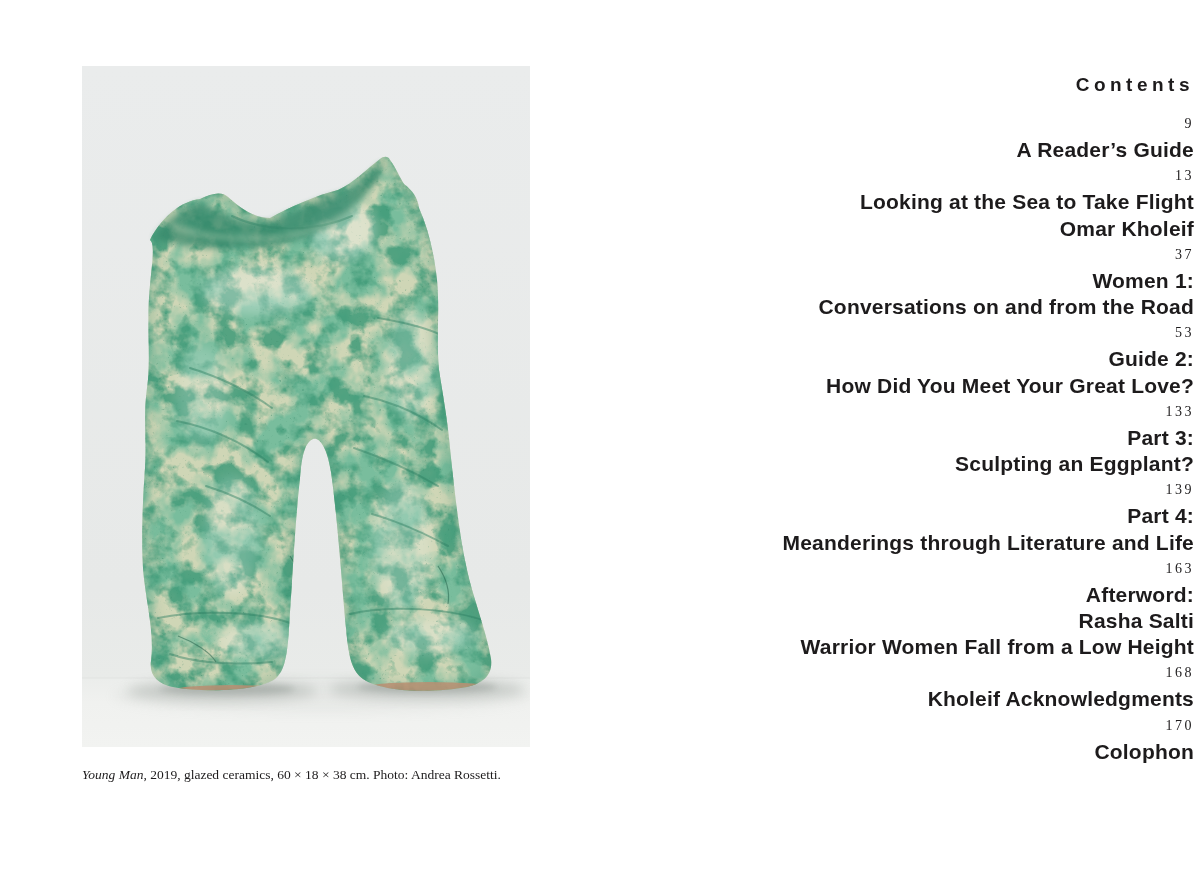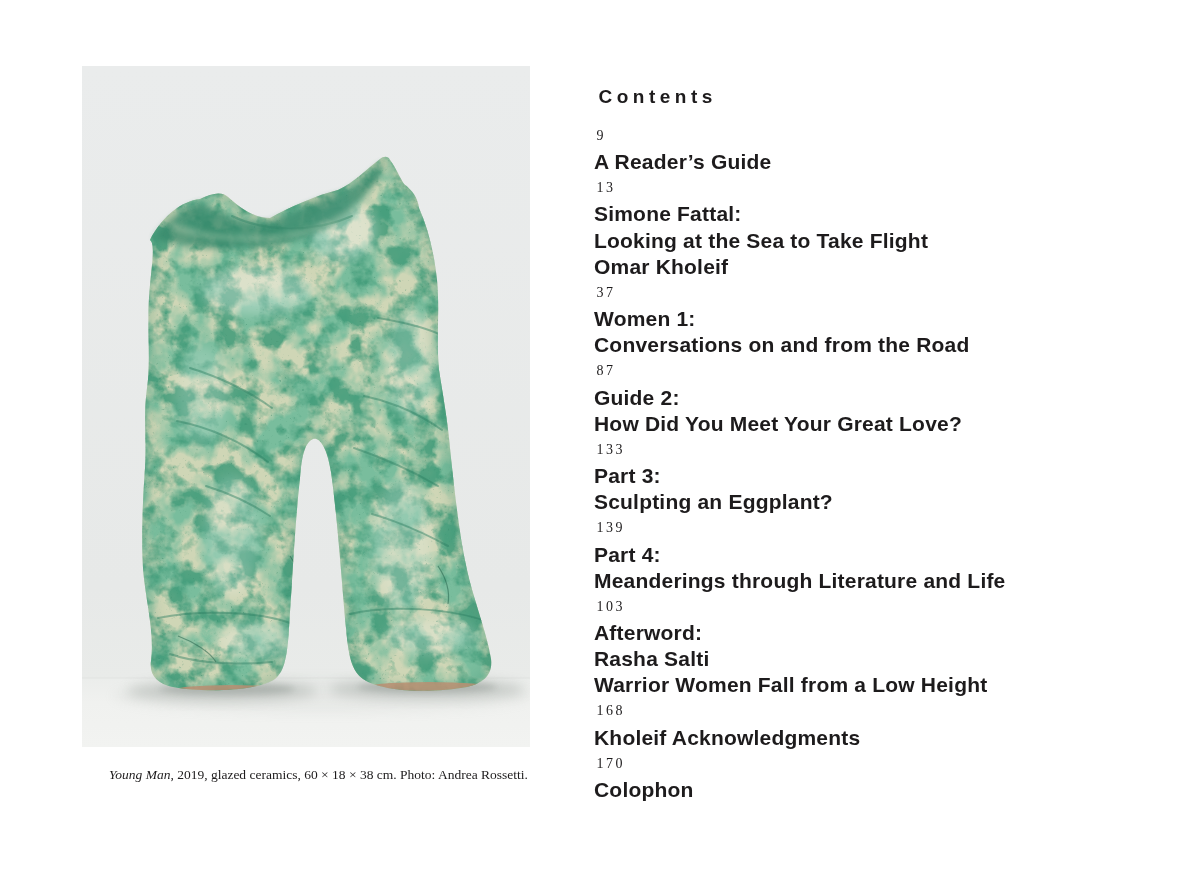--- a/index.html
+++ b/index.html
@@ -13,28 +13,28 @@
   
   .photo{
     position:absolute;left:82px;top:66px;width:448px;height:681px;
     background:var(--wall,#e9ebea);
   }
   .photo svg{display:block;width:100%;height:100%;}
 
   .caption{
     position:absolute;left:82px;top:766px;width:480px;
     font-family:"Liberation Serif",serif;
-    font-size:13.5px;line-height:17px;color:var(--ink,#1d1b1c);margin-left:27px;
+    font-size:13.5px;line-height:17px;color:var(--ink,#1d1b1c);
   }
   .caption .t{font-style:italic;}
 
   
   .toc{
-    position:absolute;left:594px;top:82px;width:600px;
-    text-align:left;color:var(--ink,#1d1b1c);
+    position:absolute;left:594px;top:70px;width:600px;
+    text-align:right;color:var(--ink,#1d1b1c);
   }
   .toc-heading{
     font-family:"Liberation Sans",sans-serif;
     font-weight:700;font-size:19px;line-height:30px;
     letter-spacing:4.5px;text-indent:4.5px;
     margin:0 0 11px 0;color:var(--ink,#1d1b1c);
   }
   .toc-line{display:block;line-height:26.16px;white-space:nowrap;}
   .toc-line.num{
     font-family:"Liberation Serif",serif;
@@ -205,36 +205,35 @@
   <div class="caption">
     <span class="t">Young Man</span><span>, 2019, glazed ceramics, 60 × 18 × 38 cm. Photo: Andrea Rossetti.</span>
   </div>
 
   <div class="toc">
     <h1 class="toc-heading">Contents</h1>
     <div>
         <span class="toc-line num">9</span>
         <span class="toc-line title">A Reader’s Guide</span>
         <span class="toc-line num">13</span>
-        <span class="toc-line title">Simone Fattal:</span>
         <span class="toc-line title">Looking at the Sea to Take Flight</span>
         <span class="toc-line title">Omar Kholeif</span>
         <span class="toc-line num">37</span>
         <span class="toc-line title">Women 1:</span>
         <span class="toc-line title">Conversations on and from the Road</span>
-        <span class="toc-line num">87</span>
+        <span class="toc-line num">53</span>
         <span class="toc-line title">Guide 2:</span>
         <span class="toc-line title">How Did You Meet Your Great Love?</span>
         <span class="toc-line num">133</span>
         <span class="toc-line title">Part 3:</span>
         <span class="toc-line title">Sculpting an Eggplant?</span>
         <span class="toc-line num">139</span>
         <span class="toc-line title">Part 4:</span>
         <span class="toc-line title">Meanderings through Literature and Life</span>
-        <span class="toc-line num">103</span>
+        <span class="toc-line num">163</span>
         <span class="toc-line title">Afterword:</span>
         <span class="toc-line title">Rasha Salti</span>
         <span class="toc-line title">Warrior Women Fall from a Low Height</span>
         <span class="toc-line num">168</span>
         <span class="toc-line title">Kholeif Acknowledgments</span>
         <span class="toc-line num">170</span>
         <span class="toc-line title">Colophon</span>
       </div>
   </div>
 

